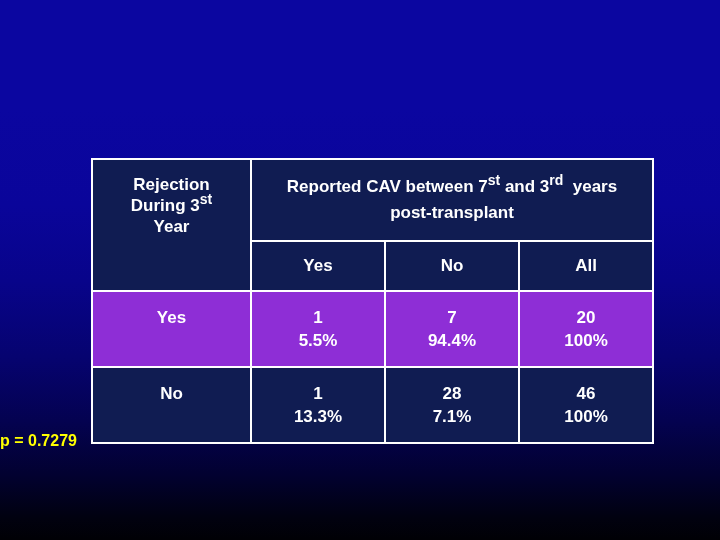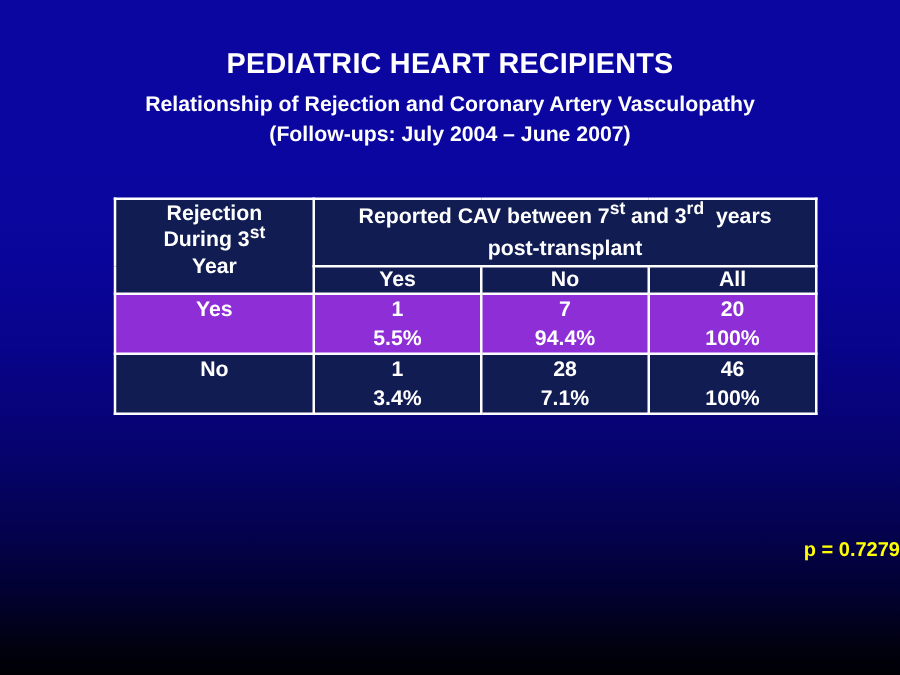--- a/index.html
+++ b/index.html
@@ -59,21 +59,21 @@
   #data-table {
     position: absolute;
     left: 91px;
     top: 158px;
     width: 561px;
     border-collapse: collapse;
     table-layout: fixed;
   }
   #data-table td {
     border: 2px solid #ffffff;
-    padding: 0;
+    padding: 14px;
     vertical-align: top;
     color: #ffffff;
     font-size: 17px;
     font-weight: bold;
     text-align: center;
   }
   .col-label { width: 159px; }
   .col-yes   { width: 134px; }
   .col-no    { width: 134px; }
   .col-all   { width: 134px; }
@@ -115,45 +115,40 @@
     vertical-align: super;
     line-height: 0;
   }
 
   
   #pvalue {
     position: absolute;
     left: 0;
     top: 432px;
     width: 720px;
-    text-align: right;
+    text-align: left;
     color: #ffff00;
     font-size: 16px;
     font-weight: bold;
   }
 
   
   #footer {
     position: absolute;
     left: 0;
     top: 460px;
     width: 720px;
     height: 80px;
   }
 </style>
 </head>
 <body>
 
 <div id="slide">
 
-  <div id="title-block">
-    <div id="main-title">PEDIATRIC HEART RECIPIENTS</div>
-    <div id="subtitle-1">Relationship of Rejection and Coronary Artery Vasculopathy</div>
-    <div id="subtitle-2">(Follow-ups: July 2004 – June 2007)</div>
-  </div>
 
   <table id="data-table">
     <colgroup>
       <col class="col-label">
         <col class="col-yes">
         <col class="col-no">
         <col class="col-all">
     </colgroup>
     <tbody>
       <tr>
@@ -186,21 +181,21 @@
         <td class="cell-purple datacell">
           <span>20</span><br>
           <span>100%</span>
         </td>
       </tr>
 
       <tr>
         <td class="cell-navy rowlabel-data">No</td>
         <td class="cell-navy datacell">
           <span>1</span><br>
-          <span>3.4%</span>
+          <span>13.3%</span>
         </td>
         <td class="cell-navy datacell">
           <span>28</span><br>
           <span>7.1%</span>
         </td>
         <td class="cell-navy datacell">
           <span>46</span><br>
           <span>100%</span>
         </td>
       </tr>

